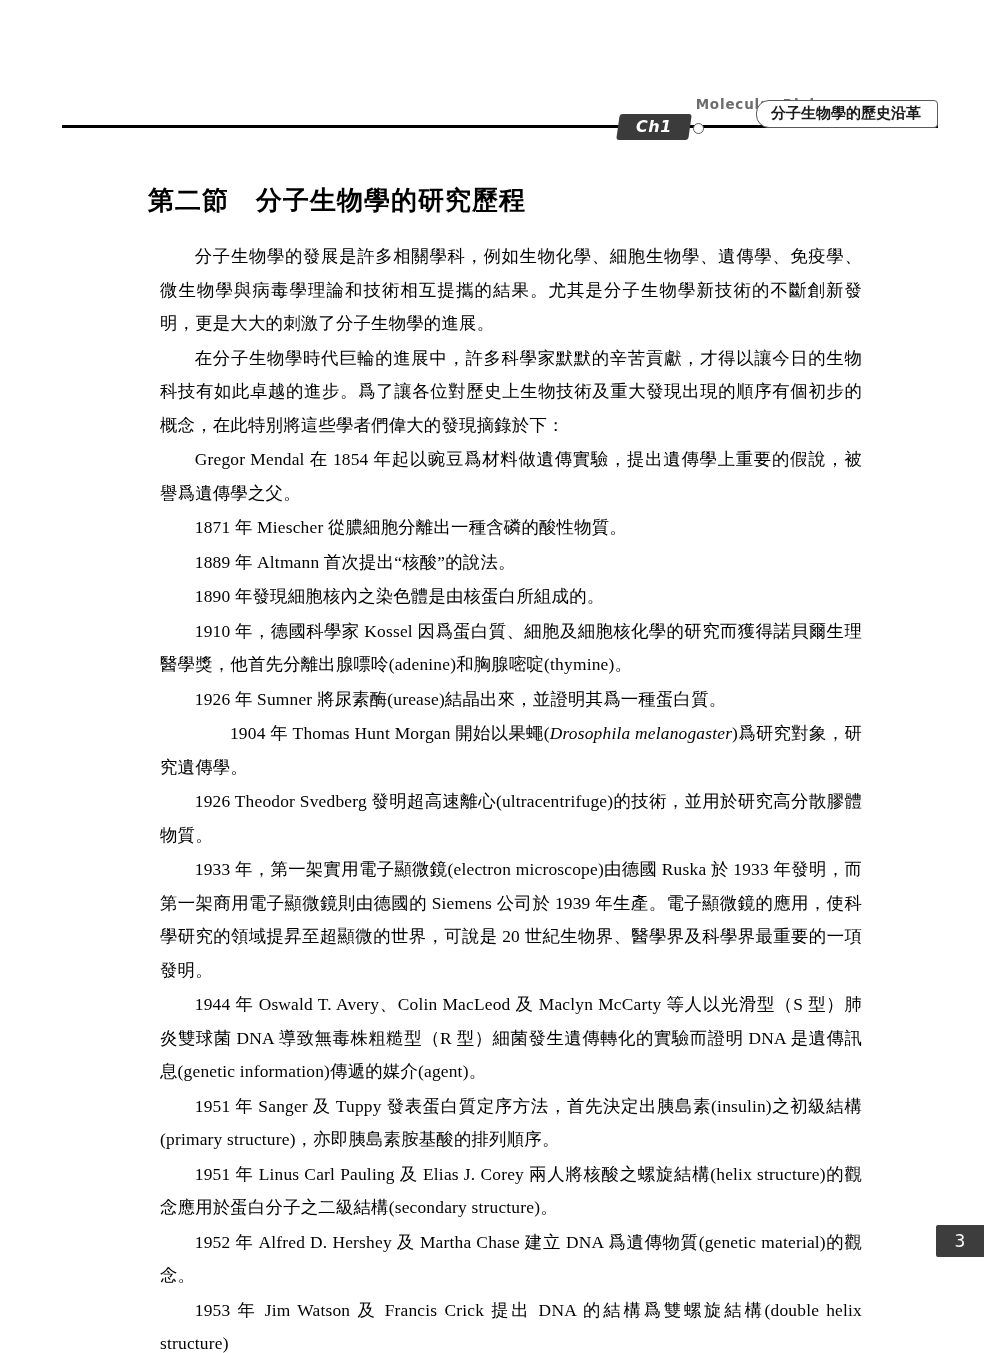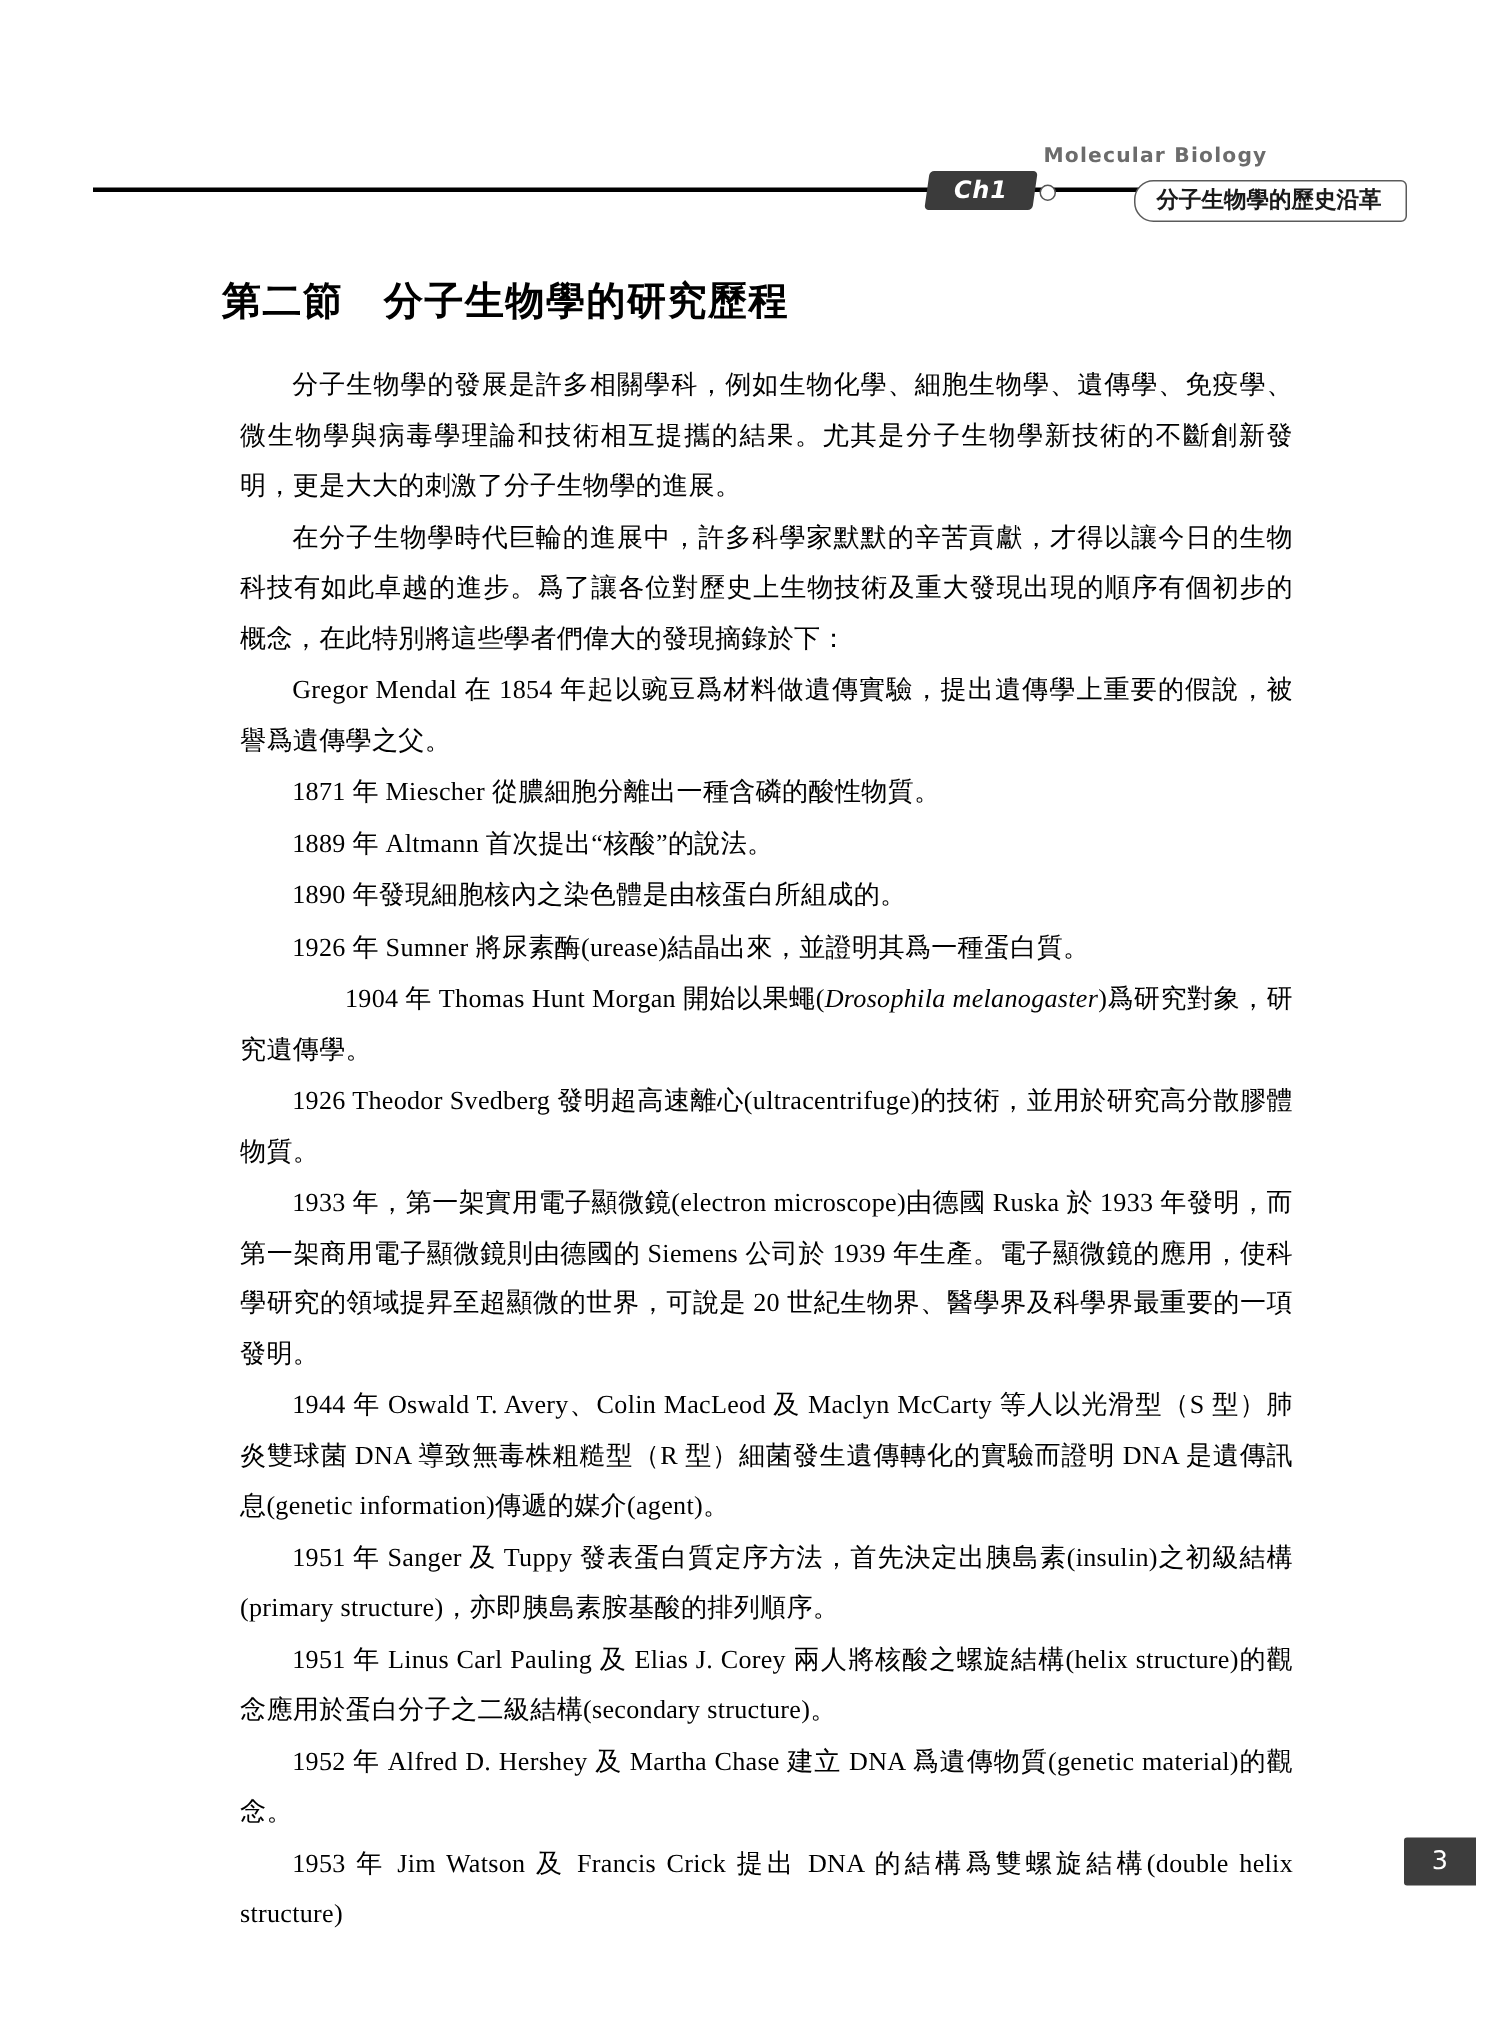--- a/index.html
+++ b/index.html
@@ -76,21 +76,21 @@
     top: 27px;
     width: 9px;
     height: 9px;
     border: 1.5px solid #555;
     border-radius: 50%;
     background: #fff;
   }
   .header-title-box {
     position: absolute;
     right: 62px;
-    top: 24px;
+    top: 4px;
     height: 26px;
     padding: 0 16px 0 14px;
     border: 1.5px solid #5a5a5a;
     border-radius: 13px 4px 4px 13px;
     background: #fff;
     font-family: "DejaVu Sans", sans-serif;
     font-size: 15px;
     font-weight: bold;
     line-height: 25px;
     color: #1a1a1a;
@@ -155,20 +155,21 @@
 
   <div class="content">
     <h1 class="section-title">第二節　分子生物學的研究歷程</h1>
 
     <p class="para">分子生物學的發展是許多相關學科，例如生物化學、細胞生物學、遺傳學、免疫學、微生物學與病毒學理論和技術相互提攜的結果。尤其是分子生物學新技術的不斷創新發明，更是大大的刺激了分子生物學的進展。</p>
     <p class="para">在分子生物學時代巨輪的進展中，許多科學家默默的辛苦貢獻，才得以讓今日的生物科技有如此卓越的進步。爲了讓各位對歷史上生物技術及重大發現出現的順序有個初步的概念，在此特別將這些學者們偉大的發現摘錄於下：</p>
     <p class="para">Gregor Mendal 在 1854 年起以豌豆爲材料做遺傳實驗，提出遺傳學上重要的假說，被譽爲遺傳學之父。</p>
     <p class="para">1871 年 Miescher 從膿細胞分離出一種含磷的酸性物質。</p>
     <p class="para">1889 年 Altmann 首次提出“核酸”的說法。</p>
     <p class="para">1890 年發現細胞核內之染色體是由核蛋白所組成的。</p>
+    <p class="para">1910 年，德國科學家 Kossel 因爲蛋白質、細胞及細胞核化學的研究而獲得諾貝爾生理醫學獎，他首先分離出腺嘌呤(adenine)和胸腺嘧啶(thymine)。</p>
     <p class="para">1926 年 Sumner 將尿素酶(urease)結晶出來，並證明其爲一種蛋白質。</p>
     <p class="para">
       <span>  1904 年 Thomas Hunt Morgan 開始以果蠅(</span><span class="it">Drosophila melanogaster</span><span>)爲研究對象，研究遺傳學。</span>
     </p>
     <p class="para">1926 Theodor Svedberg 發明超高速離心(ultracentrifuge)的技術，並用於研究高分散膠體物質。</p>
     <p class="para">1933 年，第一架實用電子顯微鏡(electron microscope)由德國 Ruska 於 1933 年發明，而第一架商用電子顯微鏡則由德國的 Siemens 公司於 1939 年生產。電子顯微鏡的應用，使科學研究的領域提昇至超顯微的世界，可說是 20 世紀生物界、醫學界及科學界最重要的一項發明。</p>
     <p class="para">1944 年 Oswald T. Avery、Colin MacLeod 及 Maclyn McCarty 等人以光滑型（S 型）肺炎雙球菌 DNA 導致無毒株粗糙型（R 型）細菌發生遺傳轉化的實驗而證明 DNA 是遺傳訊息(genetic information)傳遞的媒介(agent)。</p>
     <p class="para">1951 年 Sanger 及 Tuppy 發表蛋白質定序方法，首先決定出胰島素(insulin)之初級結構(primary structure)，亦即胰島素胺基酸的排列順序。</p>
     <p class="para">1951 年 Linus Carl Pauling 及 Elias J. Corey 兩人將核酸之螺旋結構(helix structure)的觀念應用於蛋白分子之二級結構(secondary structure)。</p>
     <p class="para">1952 年 Alfred D. Hershey 及 Martha Chase 建立 DNA 爲遺傳物質(genetic material)的觀念。</p>

